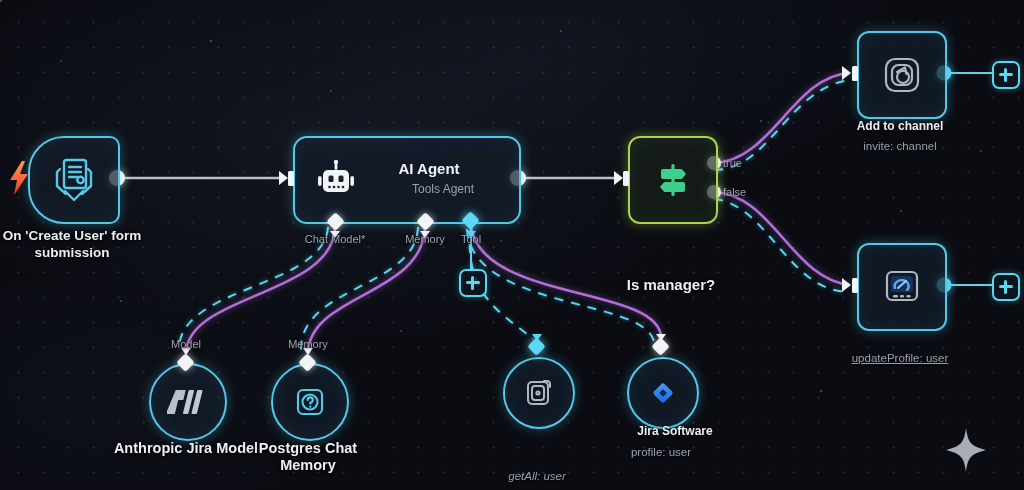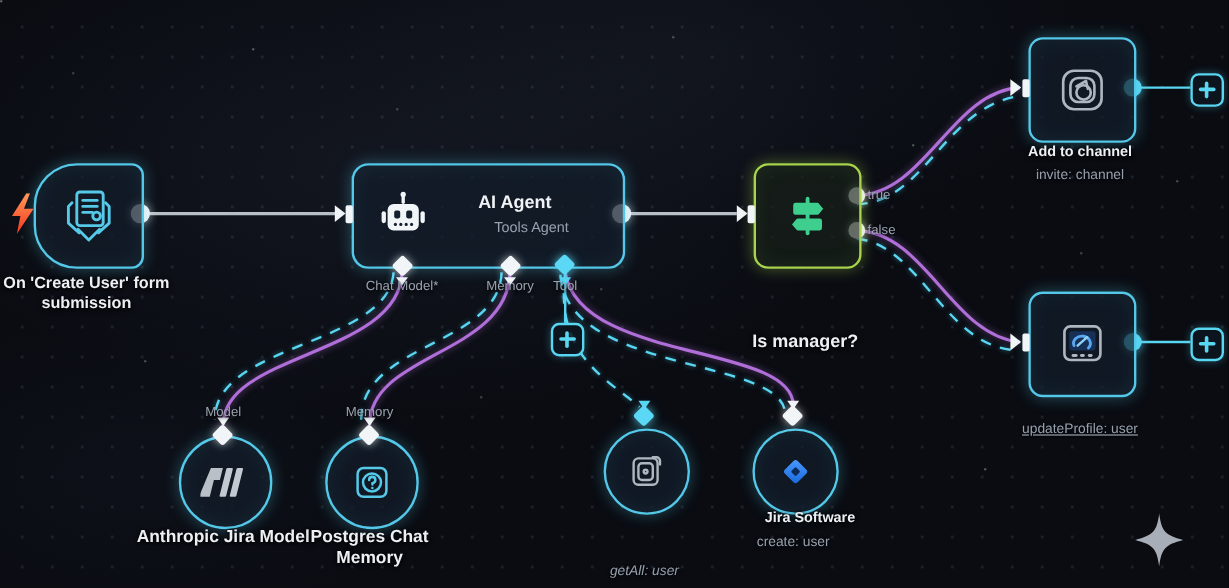--- a/index.html
+++ b/index.html
@@ -284,18 +284,18 @@
               <stop offset="1" stop-color="#1868db"></stop>
             </linearGradient>
           </defs>
         <rect x="12.5" y="12.5" width="15" height="15" rx="2.5" fill="url(#jirag)" transform="rotate(45 20 20)"></rect>
         <rect x="17.2" y="17.2" width="5.6" height="5.6" rx="1" fill="#0b2a55" transform="rotate(45 20 20)"></rect>
       </svg>
     </div>
   </div>
   <div class="diamond" style="left:654px;top:340px;"></div>
   <div class="lbl" style="left:560px;top:423px;width:180px;font-size:12px;margin-left:25px;">Jira Software</div>
-  <div class="sub" style="left:571px;top:446px;width:180px;">create: user</div>
+  <div class="sub" style="left:571px;top:446px;width:180px;">profile: user</div>
 
   <svg style="position:absolute;left:945px;top:427px;z-index:5;" width="42" height="46" viewBox="0 0 42 46">
     <path d="M21,1 C23,16 26,19 41,23 C26,27 23,30 21,45 C19,30 16,27 1,23 C16,19 19,16 21,1 Z" fill="#b6bdc6" opacity="0.92"></path>
   </svg>
 </div>
 
 </body></html>

